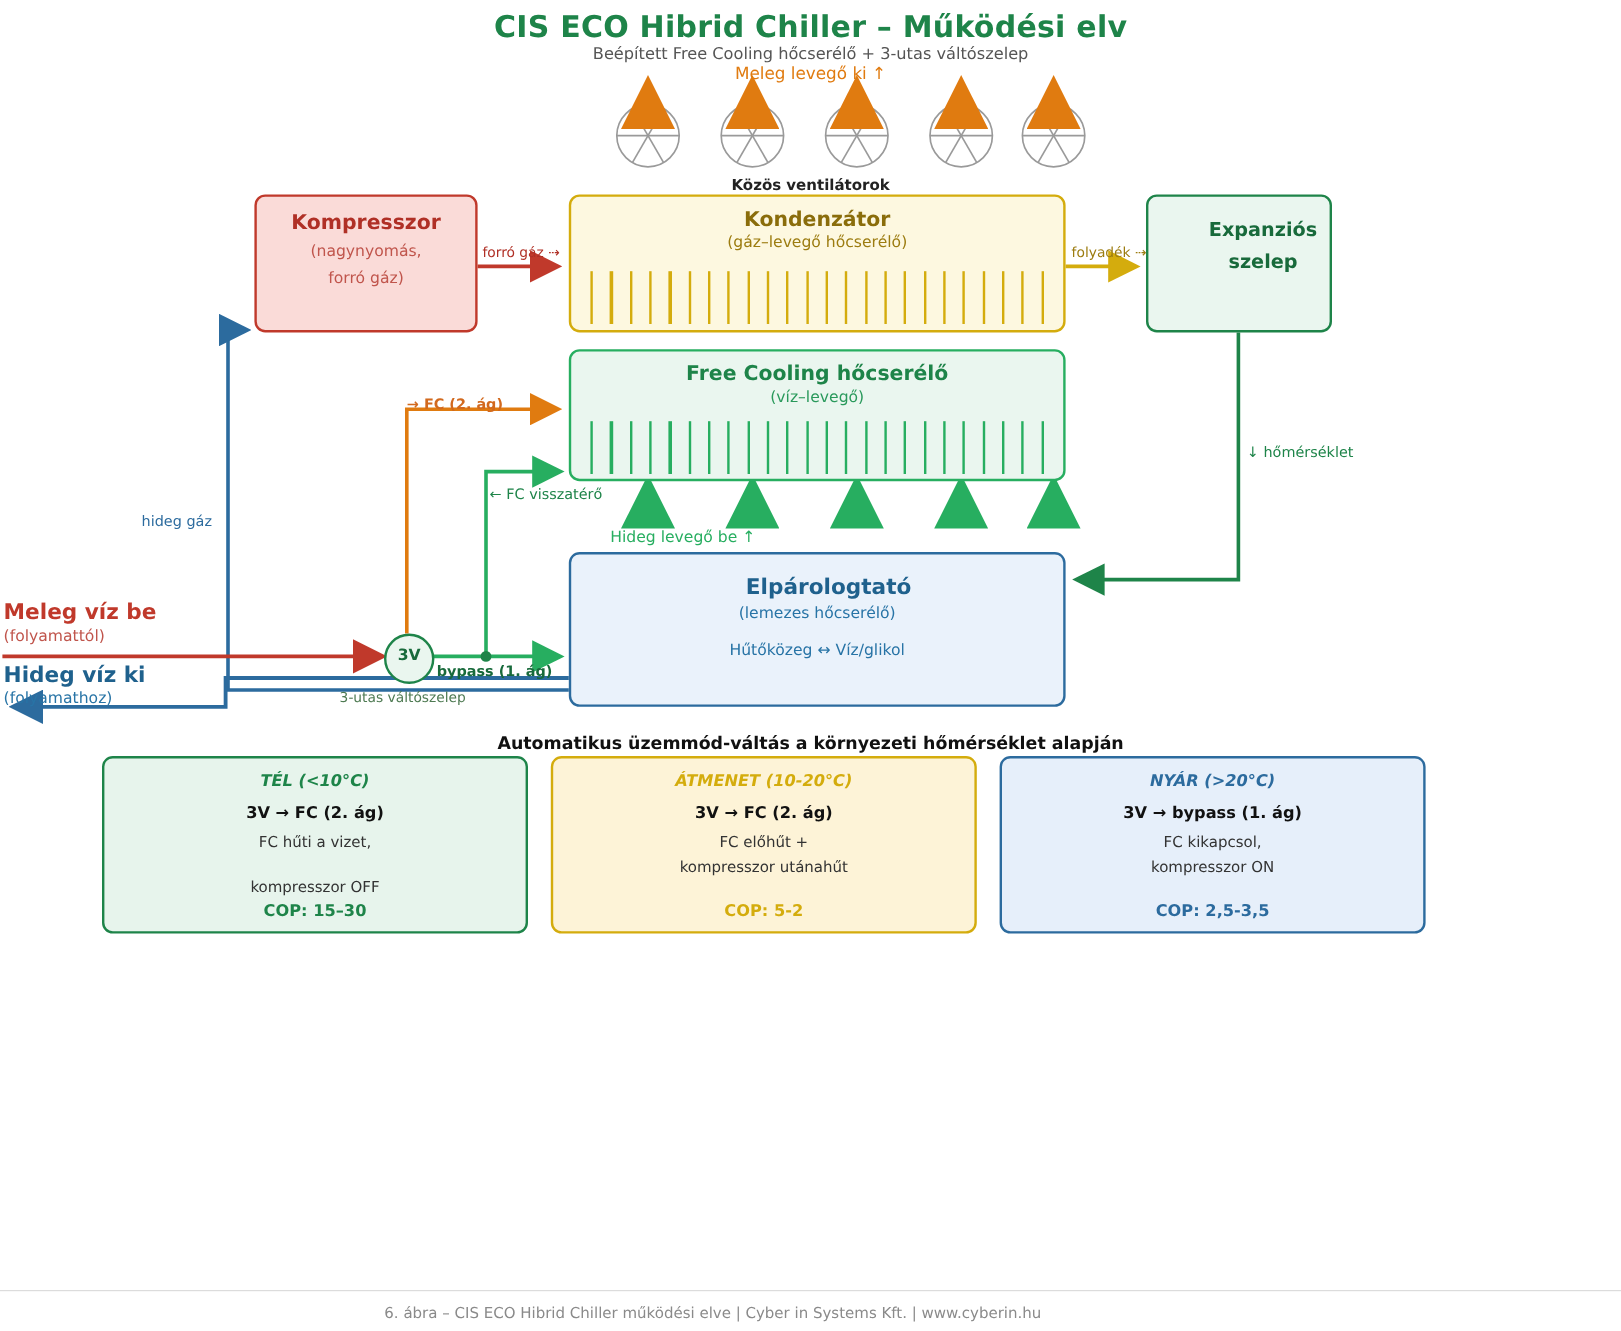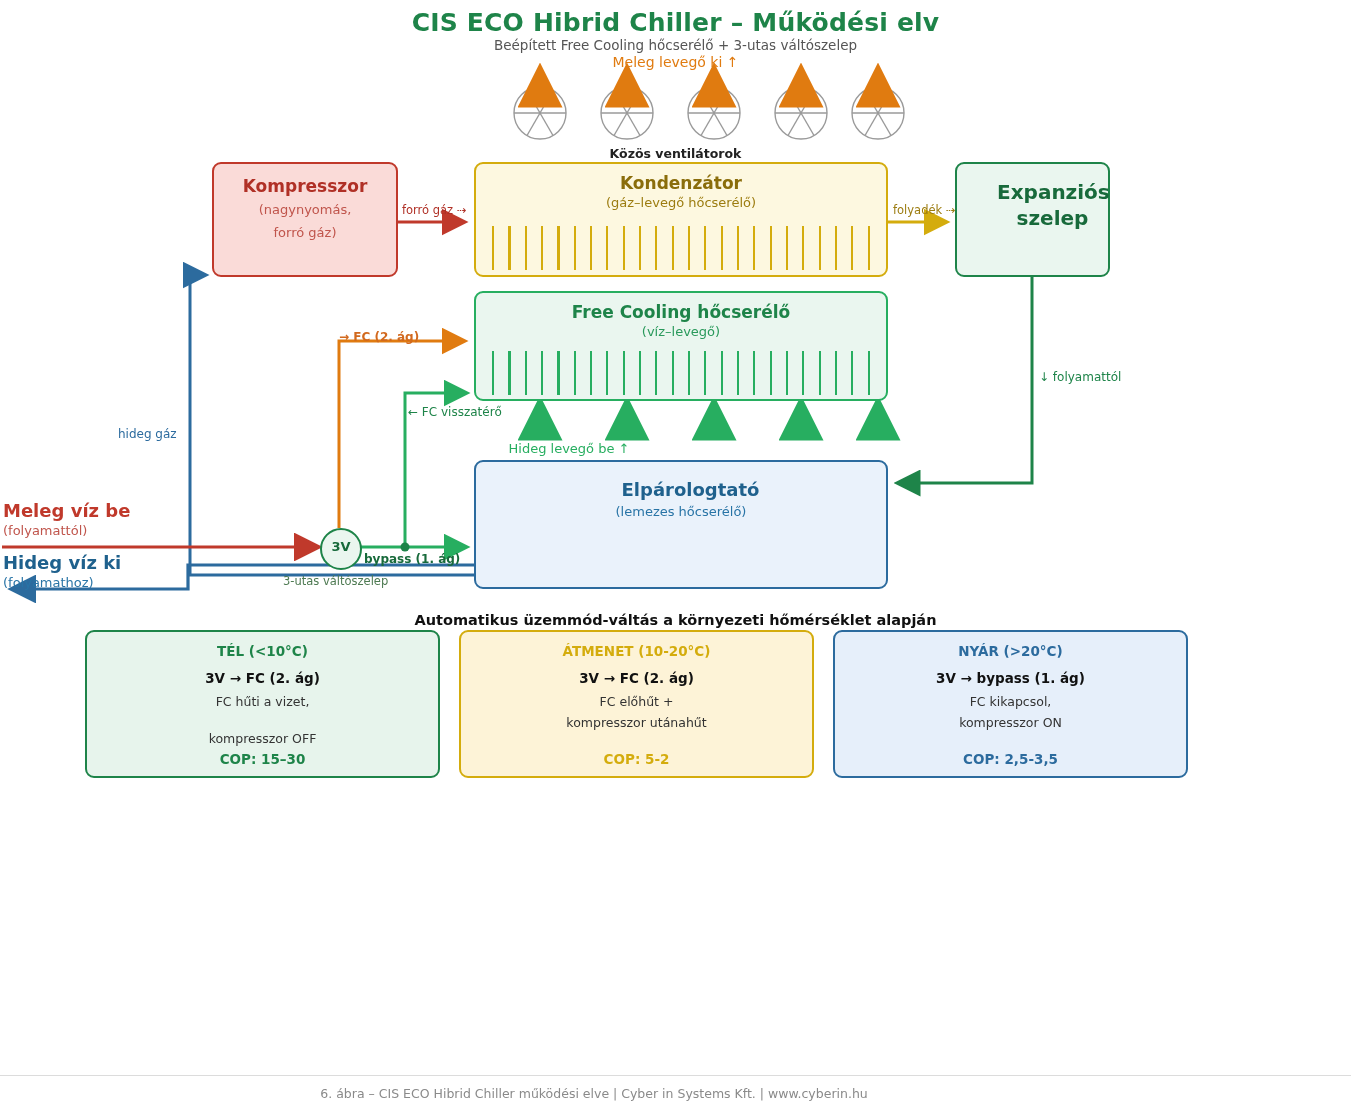--- a/index.html
+++ b/index.html
@@ -49,21 +49,21 @@
     left:474px;top:162px;width:414px;height:115px;
     background:#fdf8e0;border:2.2px solid #d4ac0d;
   }
   #box-condenser .bt{font-size:17px;color:#8a6d0b;margin-top:9px;}
   #box-condenser .bs{font-size:13px;color:#9c7c10;margin-top:2px;}
 
   #box-expansion{
     left:955px;top:162px;width:155px;height:115px;
     background:#eaf6ef;border:2.2px solid #1e8449;
   }
-  #box-expansion .bt{font-size:20px;color:#186a3b;line-height:26px;margin-top:15px;padding-left:40px;}
+  #box-expansion .bt{font-size:16px;color:#186a3b;line-height:26px;margin-top:15px;padding-left:40px;}
 
   #box-fc{
     left:474px;top:291px;width:414px;height:110px;
     background:#eaf6ef;border:2.2px solid #27ae60;
   }
   #box-fc .bt{font-size:17px;color:#1e8449;margin-top:9px;}
   #box-fc .bs{font-size:13px;color:#29995b;margin-top:2px;}
 
   #box-evaporator{
     left:474px;top:460px;width:414px;height:129px;
@@ -77,21 +77,21 @@
   .fins{position:absolute;display:flex;justify-content:space-between;}
   .fin{width:2.2px;height:100%;}
 
   
   .fan{position:absolute;width:56px;height:56px;}
   .fan svg{display:block;}
 
   
   .card{position:absolute;box-sizing:border-box;border-radius:9px;top:630px;
         width:355px;height:148px;}
-  .card .ct{font-size:13.5px;font-weight:bold;text-align:center;margin-top:11px;}
+  .card .ct{font-size:13.5px;font-weight:bold;text-align:center;margin-top:11px;font-style:italic;}
   .card .cm{font-size:13.5px;font-weight:bold;text-align:center;color:#111111;margin-top:11px;}
   .card .cl{font-size:12.5px;text-align:center;color:#333333;line-height:21px;margin-top:5px;}
   .card .cc{font-size:13.5px;font-weight:bold;text-align:center;position:absolute;
             left:0;width:100%;bottom:9px;}
   #card-0{left:85px;background:#e7f4ec;border:2.2px solid #1e8449;}
   #card-1{left:459px;background:#fdf3d7;border:2.2px solid #d4ac0d;}
   #card-2{left:833px;background:#e6effa;border:2.2px solid #2c6b9e;}
 
   
   .lbl{position:absolute;white-space:nowrap;}
@@ -277,31 +277,32 @@
         <div class="fin" style="background: rgb(39, 174, 96);"></div>
         <div class="fin" style="background: rgb(39, 174, 96);"></div>
         <div class="fin" style="background: rgb(39, 174, 96);"></div>
         <div class="fin" style="background: rgb(39, 174, 96);"></div>
       </div>
   </div>
 
   <div class="abs box" id="box-evaporator">
     <div class="bt">Elpárologtató</div>
     <div class="bs">(lemezes hőcserélő)</div>
+    <div class="bs2">Hűtőközeg ↔ Víz/glikol</div>
   </div>
 
   <div class="abs" style="left:320px;top:528px;width:38px;height:38px;border-radius:50%;
        background:#eaf6ef;border:2.2px solid #1e8449;">
     <div style="text-align:center;font-size:13px;font-weight:bold;color:#186a3b;line-height:34px;">3V</div>
   </div>
   <div class="lbl" style="left:283px;top:574px;font-size:11.5px;color:#4e7a52;">3-utas váltószelep</div>
 
   <div class="lbl" style="left:402px;top:203px;font-size:11.5px;color:#b03026;">forró gáz ⇢</div>
   <div class="lbl" style="left:893px;top:203px;font-size:11.5px;color:#9c7c10;">folyadék ⇢</div>
-  <div class="lbl" style="left:1039px;top:370px;font-size:12px;color:#1e8449;">↓ folyamattól</div>
+  <div class="lbl" style="left:1039px;top:370px;font-size:12px;color:#1e8449;">↓ hőmérséklet</div>
   <div class="lbl" style="left:118px;top:427px;font-size:12px;color:#2c6b9e;">hideg gáz</div>
   <div class="lbl" style="left:339px;top:330px;font-size:12px;font-weight:bold;color:#d2691e;">→ FC (2. ág)</div>
   <div class="lbl" style="left:408px;top:405px;font-size:12px;color:#1e8449;">← FC visszatérő</div>
   <div class="lbl" style="left:364px;top:552px;font-size:12px;font-weight:bold;color:#186a3b;">bypass (1. ág)</div>
   <div class="lbl" style="left:0;top:441px;width:1138px;text-align:center;font-size:13px;color:#27ae60;">Hideg levegő be  ↑</div>
 
   <div class="lbl" style="left:3px;top:500px;font-size:18px;font-weight:bold;color:#c0392b;">Meleg víz be</div>
   <div class="lbl" style="left:3px;top:523px;font-size:13px;color:#c0554c;">(folyamattól)</div>
   <div class="lbl" style="left:3px;top:552px;font-size:18px;font-weight:bold;color:#1f618d;">Hideg víz ki</div>
   <div class="lbl" style="left:3px;top:575px;font-size:13px;color:#2874a6;">(folyamathoz)</div>

